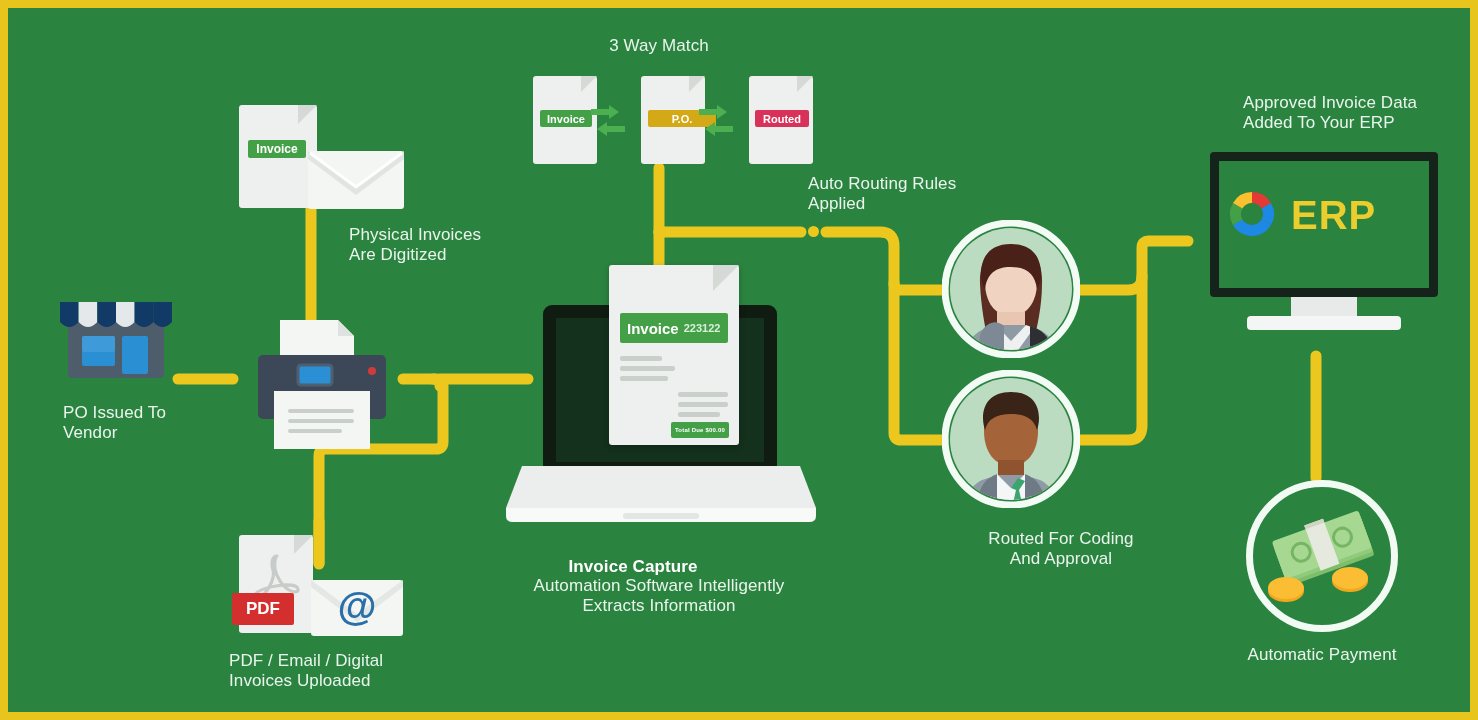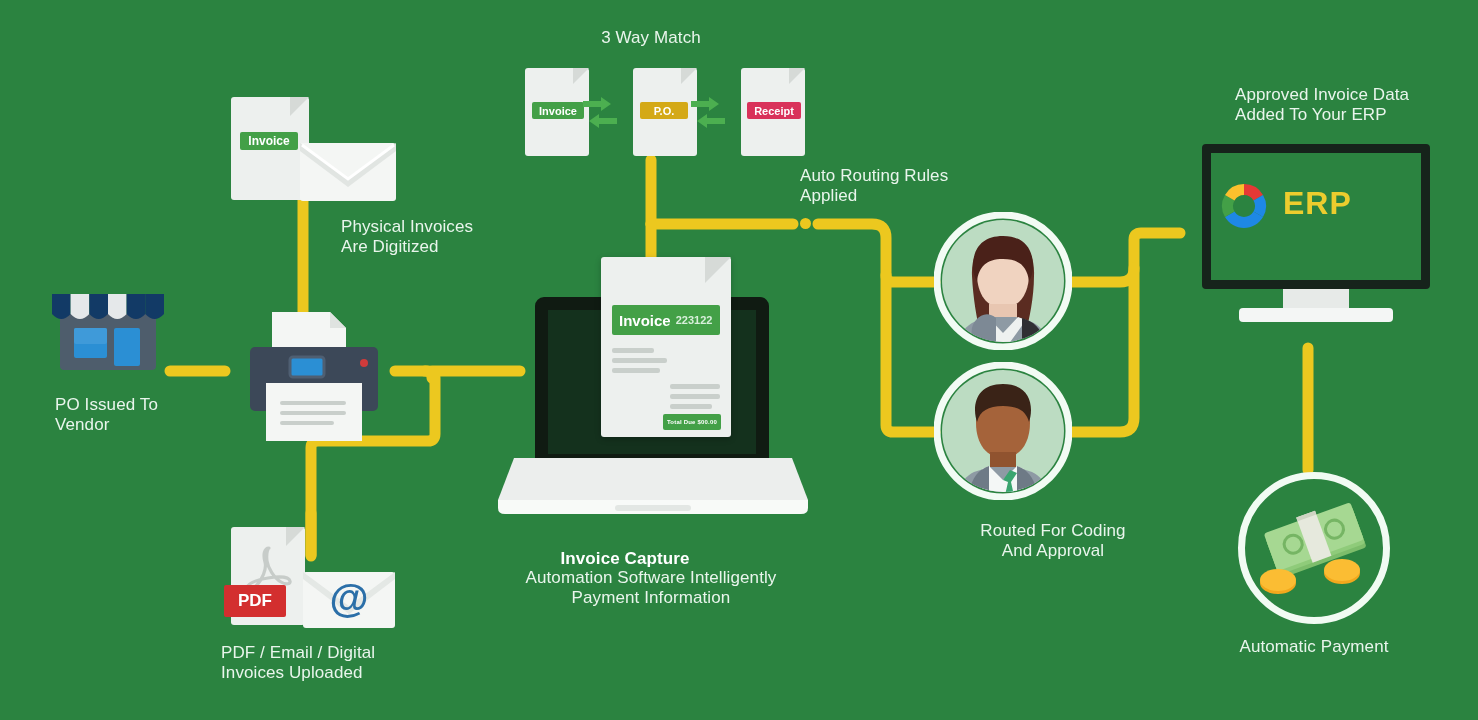--- a/index.html
+++ b/index.html
@@ -6,21 +6,21 @@
   html, body {
     width: 1478px; height: 720px;
     background: #f5c518;
     font-family: "Liberation Sans", sans-serif;
     overflow: hidden;
   }
   #stage {
     position: relative;
     width: 1478px; height: 720px;
     background: #e8c51d;
-    padding: 0;
+    padding: 8px;
   }
   #canvas {
     position: relative;
     width: 100%; height: 100%;
     background: #2b8340;
     overflow: hidden;
   }
   .abs { position: absolute; }
   .lbl {
     color: #e9f5ec;
@@ -59,21 +59,21 @@
   
   .mon-screen { position:absolute; background:#2b8340; border:9px solid #16231b; border-radius:4px; }
   .mon-neck { position:absolute; background:#e7eae8; }
   .mon-foot { position:absolute; background:#f4f6f5; border-radius:4px; }
 
   
   .pay-ring { position:absolute; border-radius:50%; border:7px solid #f1fbf3; }
 
   .erp-text {
     position:absolute; color:#eccd2e; font-weight:bold;
-    font-size:32px; letter-spacing:1px;
+    font-size:40px; letter-spacing:1px;
     font-family:"Liberation Sans", sans-serif;
   }
 </style>
 </head>
 <body>
 
 <div id="stage">
 <div id="canvas">
 
   <svg class="wiresvg" width="1462" height="704">
@@ -107,26 +107,26 @@
     <div class="lbl center" style="width:392px;">3 Way Match</div>
   </div>
 
   <div class="sheet" style="left:513px; top:68px; width:64px; height:88px;">
     <span class="fold" style="border-width:0 0 16px 16px; right:0; top:0;"></span>
     <span class="tagbox" style="left:7px; top:34px; width:52px; height:17px; background:#43a047; font-size:11px;">Invoice</span>
   </div>
 
   <div class="sheet" style="left:621px; top:68px; width:64px; height:88px;">
     <span class="fold" style="border-width:0 0 16px 16px; right:0; top:0;"></span>
-    <span class="tagbox" style="left:7px; top:34px; width:48px; height:17px; background:#d4a917; font-size:11px;">P.O.</span>
+    <span class="tagbox" style="left:7px; top:34px; width:68px; height:17px; background:#d4a917; font-size:11px;">P.O.</span>
   </div>
 
   <div class="sheet" style="left:729px; top:68px; width:64px; height:88px;">
     <span class="fold" style="border-width:0 0 16px 16px; right:0; top:0;"></span>
-    <span class="tagbox" style="left:6px; top:34px; width:54px; height:17px; background:#d9325a; font-size:11px;">Receipt</span>
+    <span class="tagbox" style="left:6px; top:34px; width:54px; height:17px; background:#d9325a; font-size:11px;">Routed</span>
   </div>
 
   <svg class="abs" style="left:583px; top:96px;" width="34" height="34">
     <g fill="#4caf50">
       <path d="M 0 5 h 18 v -4 l 10 7 l -10 7 v -4 h -18 z"></path>
       <path d="M 34 22 h -18 v -4 l -10 7 l 10 7 v -4 h 18 z"></path>
     </g>
   </svg>
   <svg class="abs" style="left:691px; top:96px;" width="34" height="34">
     <g fill="#4caf50">
@@ -210,21 +210,21 @@
     <span class="pline" style="left:11px; top:101px; width:55px; height:5px;"></span>
     <span class="pline" style="left:11px; top:111px; width:48px; height:5px;"></span>
     <span class="pline" style="left:69px; top:127px; width:50px; height:5px;"></span>
     <span class="pline" style="left:69px; top:137px; width:50px; height:5px;"></span>
     <span class="pline" style="left:69px; top:147px; width:42px; height:5px;"></span>
     <span class="tagbox" style="left:62px; top:157px; width:58px; height:16px; background:#43a047; font-size:6px; letter-spacing:.2px;">Total  Due  $00.00</span>
   </div>
 
   <div class="lbl center bold abs" style="left:474px; top:549px; width:302px; font-size:17px;">Invoice Capture</div>
   <div class="lbl center abs" style="left:490px; top:568px; width:322px;">Automation Software Intelligently
-Payment Information</div>
+Extracts Information</div>
 
   <div class="lbl abs" style="left:800px; top:166px; width:230px;">Auto Routing Rules
 Applied</div>
 
   <svg class="abs" style="left:934px; top:212px;" width="138" height="138">
     <defs>
       <clipPath id="cpA">
             <circle cx="69" cy="69" r="61"></circle>
           </clipPath>
     </defs>

